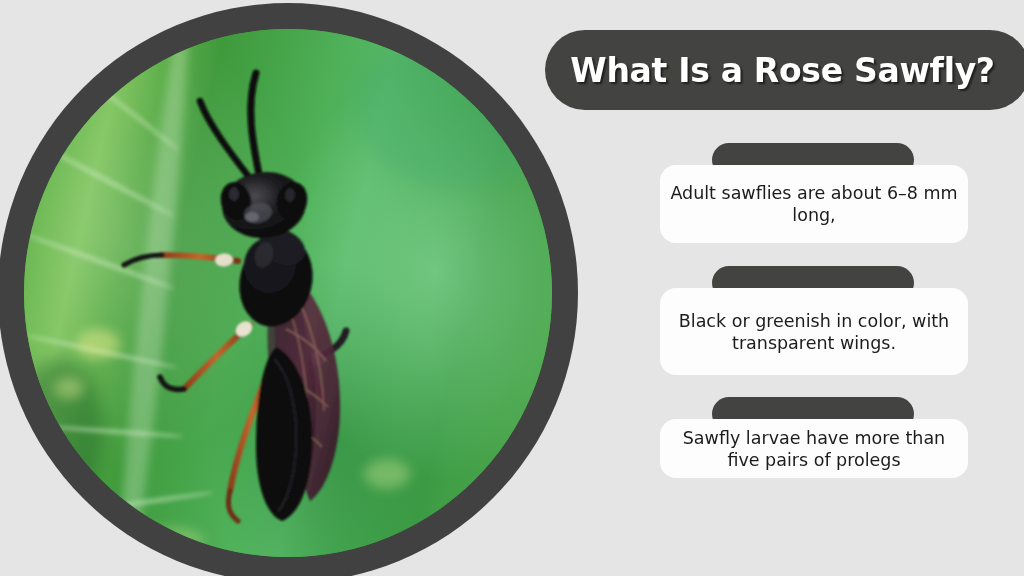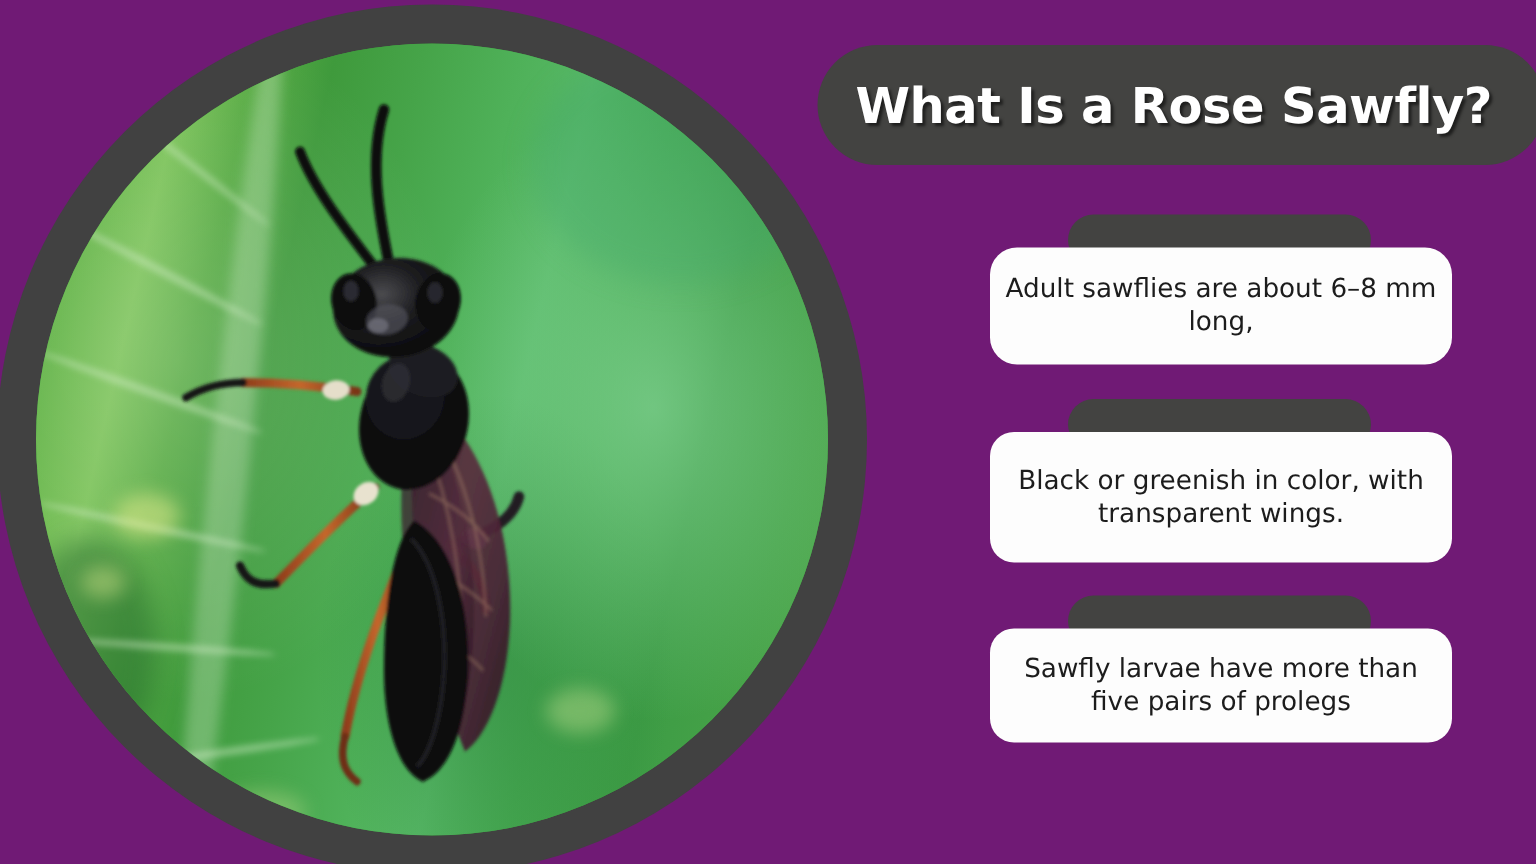--- a/index.html
+++ b/index.html
@@ -3,21 +3,21 @@
 <meta charset="utf-8">
 <style>
   * { margin:0; padding:0; box-sizing:border-box; }
   html, body {
     width:1024px; height:576px; overflow:hidden;
     font-family:"DejaVu Sans", sans-serif;
   }
   #slide {
     position:relative;
     width:1024px; height:576px;
-    background:#701a75;
+    background:#e5e5e5;
   }
 
   
   #photo-circle {
     position:absolute;
     left:-2px; top:3px;
     width:580px; height:580px;
     border-radius:50%;
     background:#414141;
     overflow:hidden;
@@ -128,23 +128,23 @@
   }
   .fact .card span {
     color:#1c1c1c;
     font-size:17.5px;
     line-height:22px;
     font-family:"DejaVu Sans", sans-serif;
   }
   #fact-1 { top:143px; }
   #fact-2 { top:266px; }
   #fact-3 { top:397px; }
-  #fact-1 .card { height:78px;border-radius:18px; }
+  #fact-1 .card { height:78px; }
   #fact-2 .card { height:87px; }
-  #fact-3 .card { height:76px; }
+  #fact-3 .card { height:59px; }
 </style>
 </head>
 <body>
 
 <div id="slide">
 
   <div id="photo-circle">
     <div id="photo-inner">
 
       <div id="leaf"></div>

